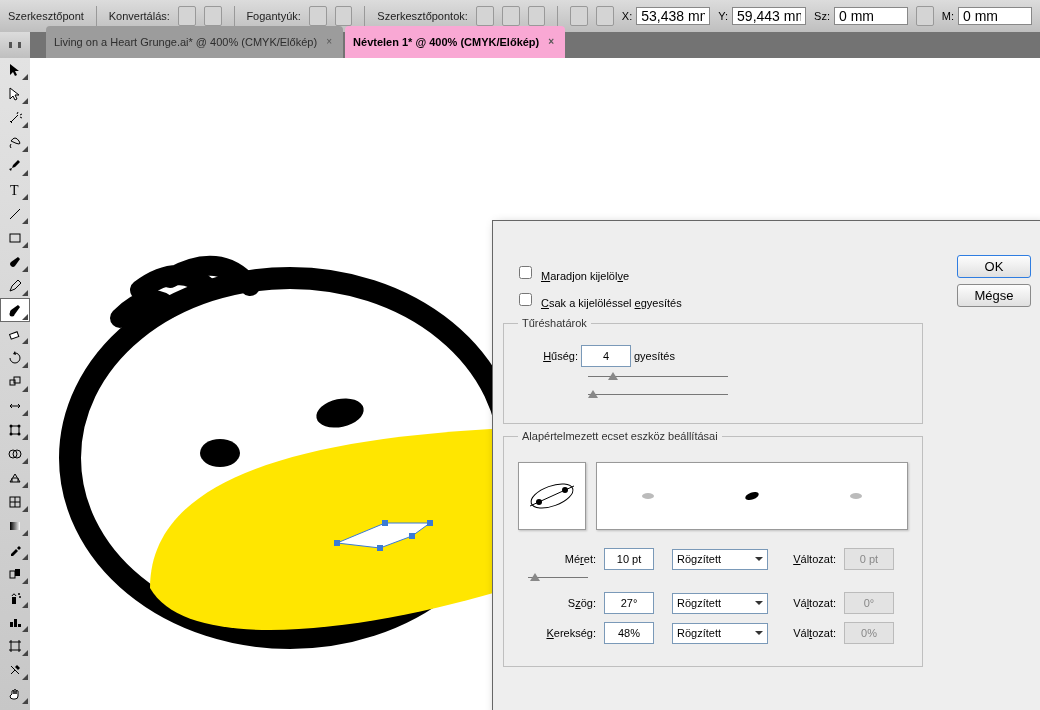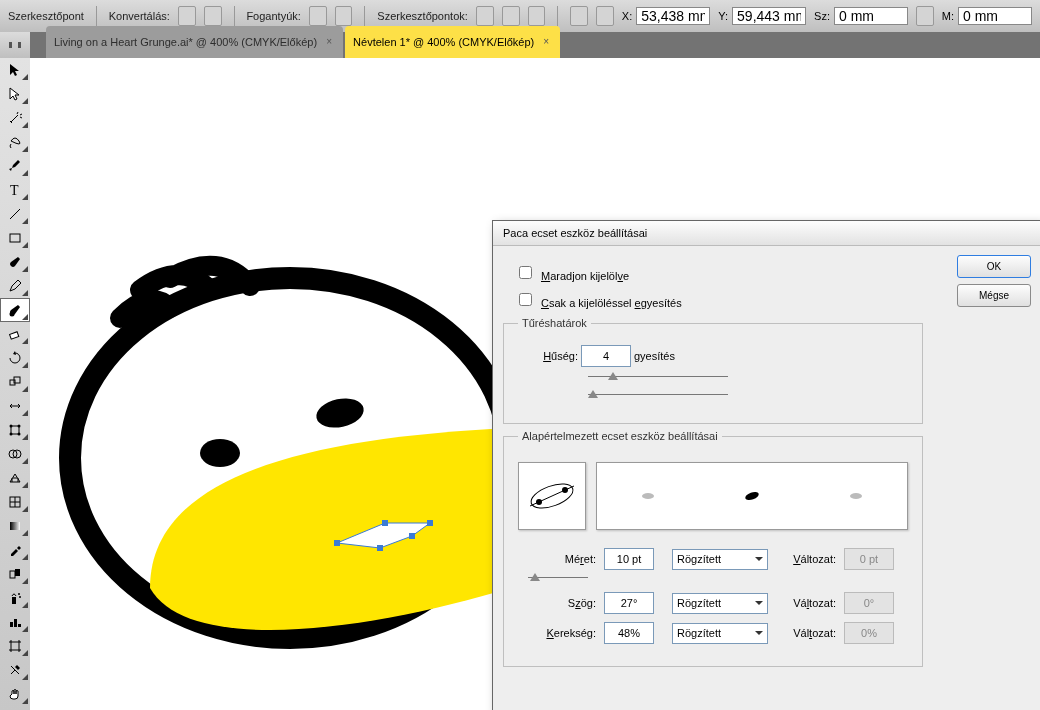--- a/index.html
+++ b/index.html
@@ -6,21 +6,21 @@
   .topbar{position:absolute;left:0;top:0;right:0;height:32px;background:linear-gradient(#dcdcdc,#bfbfbf);border-bottom:1px solid #888;display:flex;align-items:center;gap:8px;padding:0 8px;white-space:nowrap}
   .topbar .lbl{color:#222;font-size:11px}
   .topbar .ico{width:18px;height:18px;background:#d4d4d4;border:1px solid #999;border-radius:2px}
   .topbar .sep{width:1px;height:20px;background:#999;margin:0 4px}
   .topbar .field{display:flex;align-items:center;gap:4px}
   .topbar .field input{width:64px;height:16px;font-size:14px;border:1px solid #888;padding:0 4px;background:#fff}
   .topbar .field .fl-label{display:inline-flex;align-items:center;gap:2px}
   .tabstrip{position:absolute;left:30px;right:0;top:32px;height:26px;background:#737373;display:flex;align-items:flex-end;padding-left:16px}
   .tabstrip .tab{height:22px;display:flex;align-items:center;padding:5px 8px;border-top-left-radius:4px;border-top-right-radius:4px;font-size:11px;gap:6px}
   .tabstrip .tab.inactive{background:#9c9c9c;color:#2d2d2d;margin-right:2px}
-  .tabstrip .tab.active{background:#fde047;color:#000;font-weight:normal}
+  .tabstrip .tab.active{background:#f9a8d4;color:#000;font-weight:bold}
   .tabstrip .tab .x{width:12px;height:12px;display:inline-block;font-size:10px;text-align:center;line-height:12px;color:#555}
   .lefthandle{position:absolute;left:0;top:32px;width:30px;height:26px;background:linear-gradient(#dcdcdc,#bfbfbf);display:flex;align-items:center;justify-content:center;border-right:1px solid #888}
   .lefthandle span{width:6px;height:6px;border-left:3px solid #555;border-right:3px solid #555}
   .toolbox{position:absolute;left:0;top:58px;bottom:0;width:30px;background:linear-gradient(#e3e3e3,#c7c7c7);border-right:1px solid #8a8a8a;display:flex;flex-direction:column}
   .toolbox .drag{height:10px;background:repeating-linear-gradient(90deg,#999,#999 1px,transparent 1px,transparent 3px)}
   .toolbox .t{height:22px;display:flex;align-items:center;justify-content:center;border:1px solid transparent;position:relative}
   .toolbox .t svg{display:block}
   .toolbox .t.sel{background:#fff;border:1px solid #6a6a6a}
   .toolbox .t .dot{position:absolute;right:1px;bottom:1px;border:3px solid transparent;border-right-color:#444;border-bottom-color:#444;width:0;height:0}
   .canvas{position:absolute;left:30px;right:0;top:58px;bottom:0;background:#fff;overflow:hidden}
@@ -33,21 +33,21 @@
   fieldset{border:1px solid #bfbfbf;margin:6px 0;padding:10px 14px 14px}
   legend{font-size:11px;padding:0 4px;color:#333}
   .row{display:flex;align-items:center;gap:3px;margin:6px 0}
   .row .kl{width:60px;text-align:right}
   .row .unit{width:60px}
   .slider{position:relative;width:140px;height:8px;margin-left:70px;margin-top:2px;margin-bottom:10px}
   .slider:before{content:"";position:absolute;left:0;right:0;top:3px;border-top:1px solid #777}
   .slider .thumb{position:absolute;top:-1px;}
   .slider .thumb svg{display:block}
   .numbox{width:44px;height:18px;border:1px solid #7a99b8;background:#fff;text-align:center;font-size:11px}
-  .btn{width:72px;height:21px;background:linear-gradient(#fdfdfd,#e0e0e0);border:1px solid #8a8a8a;border-radius:3px;font-size:10px;display:flex;align-items:center;justify-content:center;cursor:pointer}
+  .btn{width:72px;height:21px;background:linear-gradient(#fdfdfd,#e0e0e0);border:1px solid #8a8a8a;border-radius:3px;font-size:13px;display:flex;align-items:center;justify-content:center;cursor:pointer}
   .btn.primary{border:1.5px solid #2f7de1}
   .btns{position:absolute;right:0;top:0;display:flex;flex-direction:column;gap:6px}
   .brushrow{display:flex;gap:10px;margin:10px 0 18px}
   .brushbox{width:66px;height:66px;border:1px solid #999;background:#fff;display:flex;align-items:center;justify-content:center;box-shadow:1px 1px 2px rgba(0,0,0,.2)}
   .brushstrip{flex:1;height:66px;border:1px solid #999;background:#fff;display:flex;align-items:center;justify-content:space-around;box-shadow:1px 1px 2px rgba(0,0,0,.2)}
   .param{display:grid;grid-template-columns:78px 60px 96px 60px 50px;gap:8px;align-items:center;margin:8px 0}
   .param .plabel{text-align:right}
   .combo{height:19px;border:1px solid #7a99b8;background:#fff;display:flex;align-items:center;justify-content:space-between;padding:0 4px;font-size:11px}
   .combo .arr{border:4px solid transparent;border-top-color:#333;margin-top:4px}
   .disabled{background:#e3e3e3;color:#888;border-color:#bbb}
@@ -322,21 +322,20 @@
       <rect x="304" y="482" width="6" height="6"></rect>
       <rect x="352" y="462" width="6" height="6"></rect>
       <rect x="397" y="462" width="6" height="6"></rect>
       <rect x="379" y="475" width="6" height="6"></rect>
       <rect x="347" y="487" width="6" height="6"></rect>
     </g>
   </svg>
 </div>
 
 <div class="dlg">
-  <div class="title">Paca ecset eszköz beállításai</div>
   <div class="body">
     <div class="btns">
       <div class="btn primary">OK</div>
       <div class="btn">Mégse</div>
     </div>
 
     <label class="chk">
       <input type="checkbox" style="">
       <span><span class="u">M</span>aradjon kijelöl<span class="u">v</span>e</span>
     </label>

